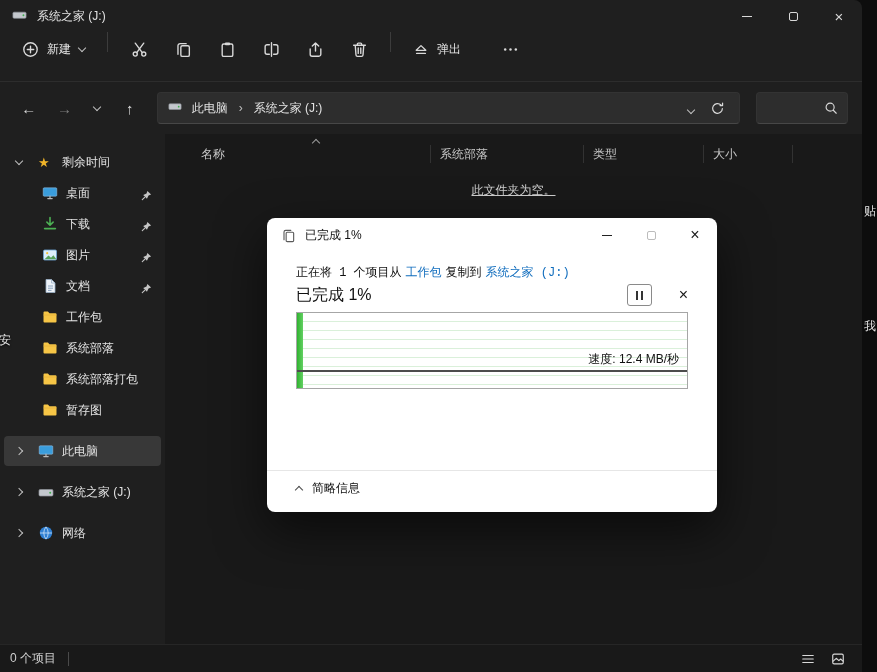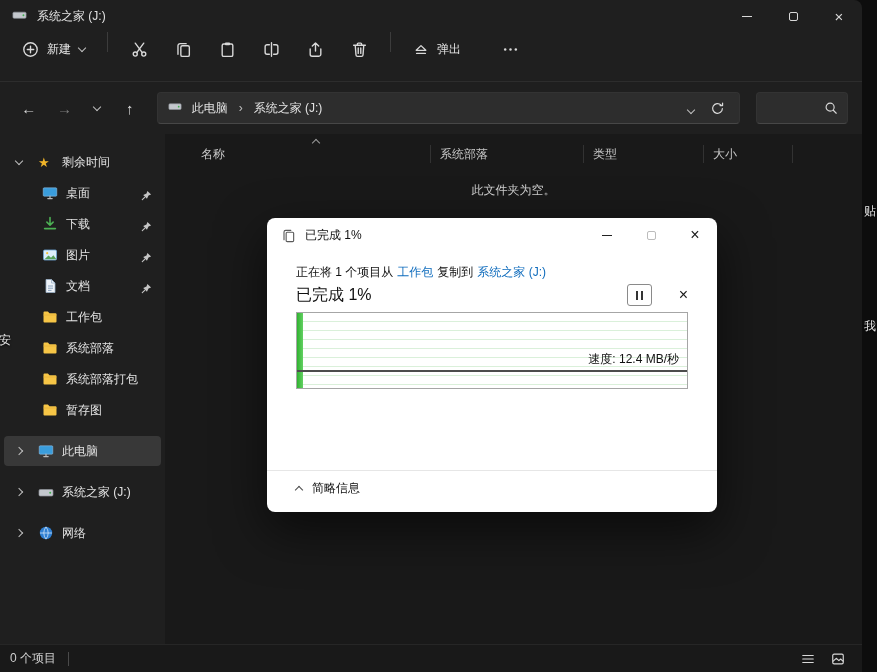--- a/index.html
+++ b/index.html
@@ -68,41 +68,41 @@
   .side-label { font-size:12px; color:#e3e3e3; white-space:nowrap; }
   .pin { position:absolute; right:9px; top:9px; }
   .side-gap { height:9px; }
   .star-glyph { color:#f0b429; font-size:13px; line-height:1; }
 
   .main { flex:1; background:#191919; position:relative; }
   .col-headers { position:absolute; left:0; right:0; top:8px; height:24px; }
   .col-h { position:absolute; top:4px; font-size:12px; color:#c8c8c8; white-space:nowrap; }
   .col-sep { position:absolute; top:3px; width:1px; height:18px; background:#323232; }
   .sort-ind { position:absolute; left:148px; top:-5px; }
-  .empty-msg { position:absolute; top:48px; left:0; right:0; text-align:center; font-size:12px; color:#cfcfcf; }
+  .empty-msg { position:absolute; top:48px; left:0; right:0; text-align:center; font-size:12px; color:#cfcfcf;text-decoration:underline; }
 
   .statusbar { height:28px; flex:0 0 auto; display:flex; align-items:center; padding:0 10px;
                border-top:1px solid #262626; background:#191919; }
   .status-text { font-size:12px; color:#cfcfcf; }
   .status-sep { width:1px; height:14px; background:#4a4a4a; margin-left:12px; }
   .status-right { margin-left:auto; display:flex; gap:6px; padding-right:2px; }
   .sv-btn { width:24px; height:20px; display:flex; align-items:center; justify-content:center; border-radius:3px; }
 
   
   .dialog { position:absolute; left:267px; top:218px; width:450px; height:294px; background:#fff; border-radius:8px;
             box-shadow:0 18px 50px rgba(0,0,0,.6); z-index:40; color:#141414; }
   .dlg-titlebar { height:34px; display:flex; align-items:center; padding-left:14px; }
   .dlg-title { margin-left:9px; font-size:12px; color:#111; }
   .dlg-controls { margin-left:auto; display:flex; }
   .dlg-btn { width:44px; height:34px; display:flex; align-items:center; justify-content:center; }
   .dlg-min-bar { width:10px; height:1px; background:#222; }
   .dlg-max-box { width:9px; height:9px; border:1px solid #bcbcbc; border-radius:2px; }
   .dlg-close-x { font-size:16px; color:#1a1a1a; line-height:1; }
   .dlg-body { position:relative; height:260px; }
-  .copy-msg { position:absolute; left:29px; top:12px; font-size:12px; color:#111; display:flex; gap:4px; white-space:nowrap; }
+  .copy-msg { position:absolute; left:29px; top:12px; font-size:12px; color:#111; display:flex; gap:4px; white-space:nowrap;font-family:Liberation Mono, monospace; }
   .copy-msg .link { color:#0f6cbd; }
   .progress-row { position:absolute; left:29px; right:29px; top:32px; display:flex; align-items:center; }
   .progress-heading { font-size:16px; color:#111; white-space:nowrap; }
   .pause-btn { margin-left:auto; width:25px; height:22px; border:1px solid #8a8a8a; border-radius:3px;
                display:flex; align-items:center; justify-content:center; gap:3px; background:#fff; }
   .pause-btn i { width:2px; height:9px; background:#333; }
   .cancel-btn { margin-left:27px; font-size:16px; color:#1a1a1a; line-height:1; }
   .chart { position:absolute; left:29px; top:60px; width:392px; height:77px; background:#fff; border:1px solid #a6a6a6;
            background-image:repeating-linear-gradient(to bottom, transparent 0, transparent 8px, #daf0da 8px, #daf0da 9px); }
   .chart-baseline { position:absolute; left:0; right:0; top:57px; height:2px; background:#4d4d4d; }

